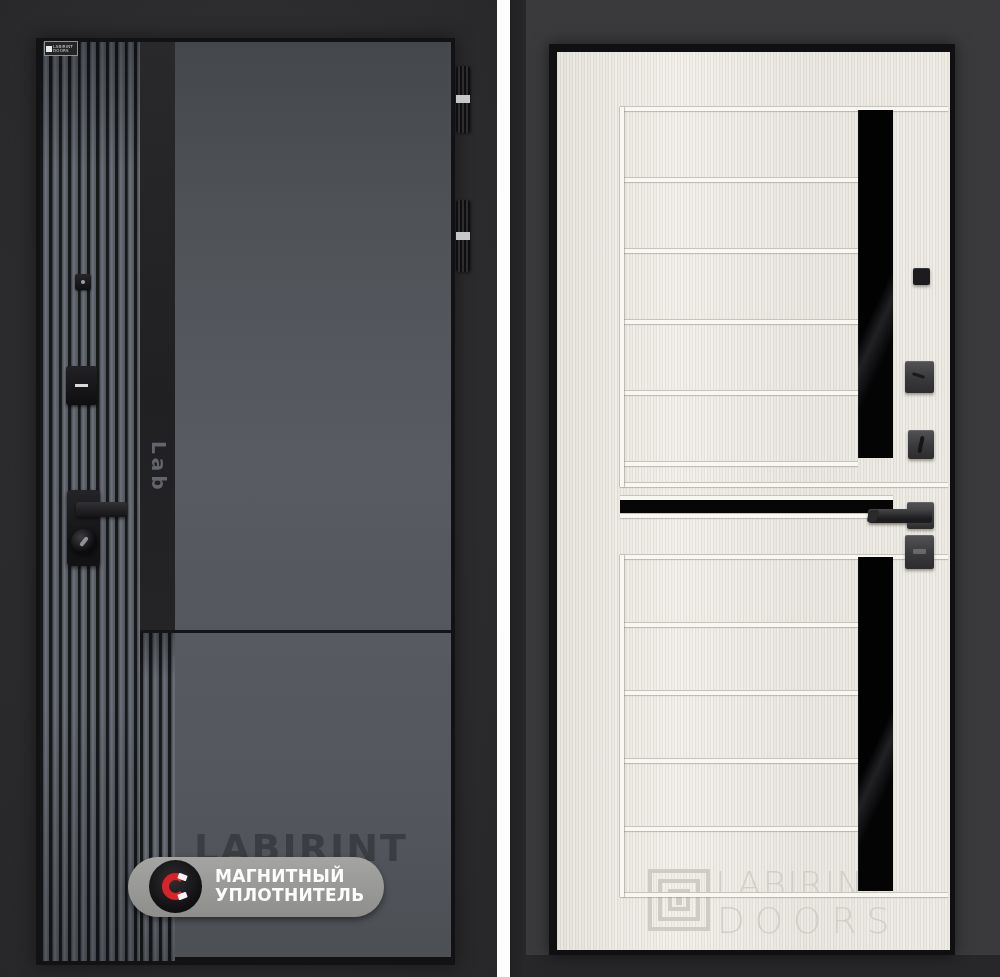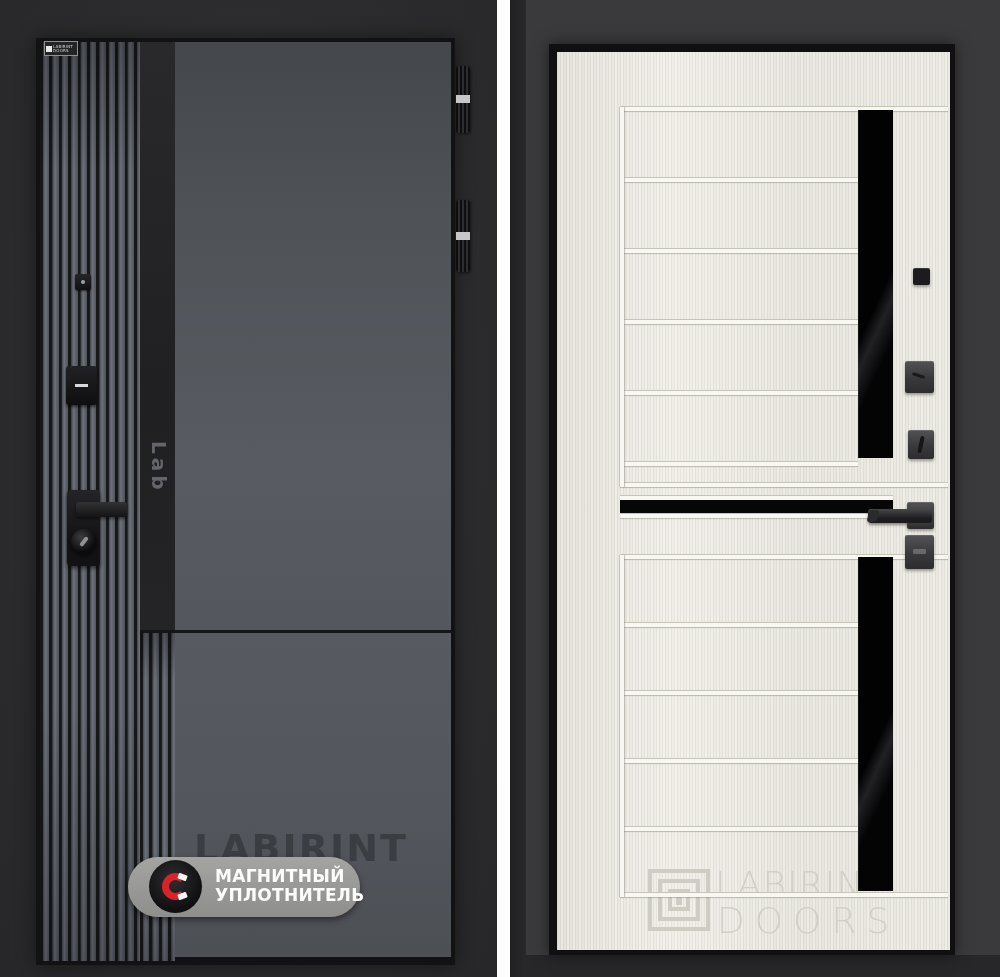--- a/index.html
+++ b/index.html
@@ -55,21 +55,21 @@
   
   .lab{position:absolute;left:109px;top:374px;width:26px;height:110px;
     writing-mode:vertical-rl;color:#62656b;font-size:20px;font-weight:700;letter-spacing:4px;text-align:center;}
 
   
   .wm-l{position:absolute;left:158px;top:788px;font-size:38px;font-weight:700;
     color:rgba(22,24,28,.38);letter-spacing:2px;white-space:nowrap;}
 
   
   .badge{position:absolute;left:92px;top:819px;width:232px;height:60px;border-radius:30px;
-    background:linear-gradient(180deg,#a4a4a2,#8e8e8c);box-shadow:0 3px 6px rgba(0,0,0,.45);}
+    background:linear-gradient(180deg,#a4a4a2,#8e8e8c);box-shadow:0 3px 6px rgba(0,0,0,.45);padding-left:24px;}
   .badge-circle{position:absolute;left:21px;top:3px;width:53px;height:53px;border-radius:50%;
     background:radial-gradient(circle at 45% 38%,#2e2e30,#0f0f11 70%);}
   .magnet{position:absolute;left:13px;top:13px;width:13px;height:13px;border:7px solid #d8232a;
     border-radius:50%;border-right-color:transparent;}
   .magnet .tip{position:absolute;width:9px;height:6px;background:#f4f4f4;border-radius:1px;}
   .tip-t{left:9px;top:-6px;transform:rotate(20deg);}
   .tip-b{left:9px;top:13px;transform:rotate(-20deg);}
   .badge-text{position:absolute;left:87px;top:10px;color:#fdfdfd;font-weight:700;
     font-size:17px;line-height:19px;letter-spacing:.3px;white-space:nowrap;}
 

